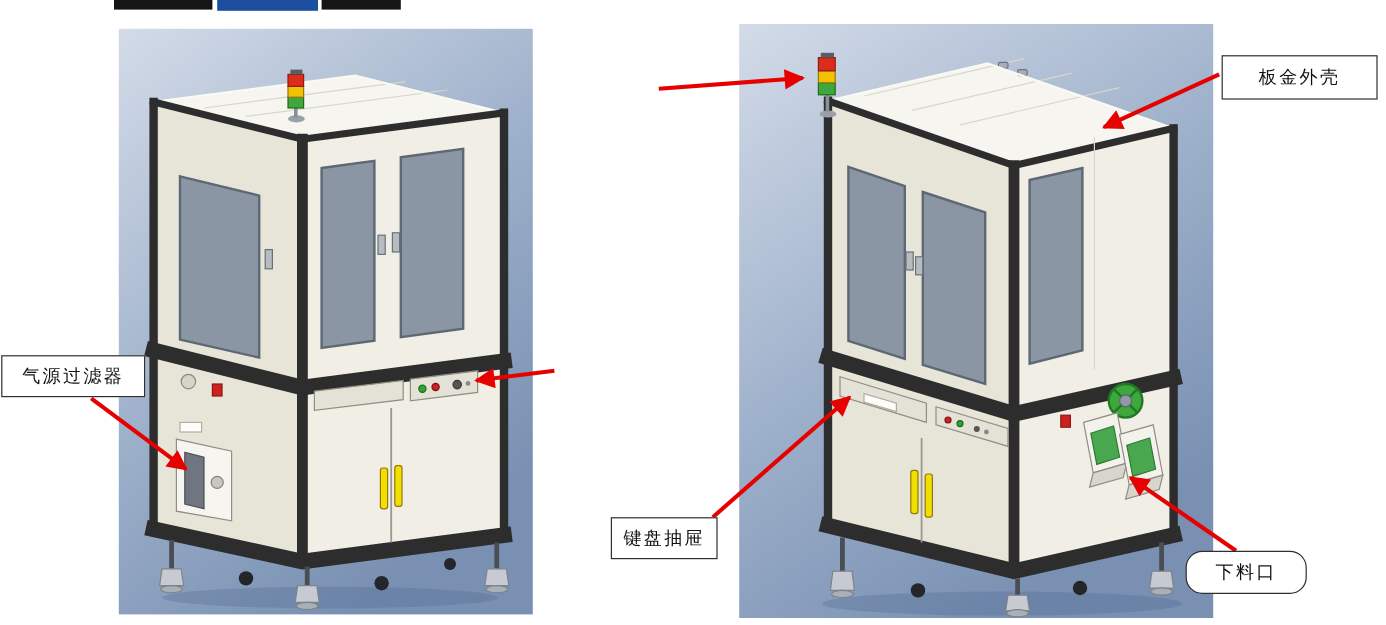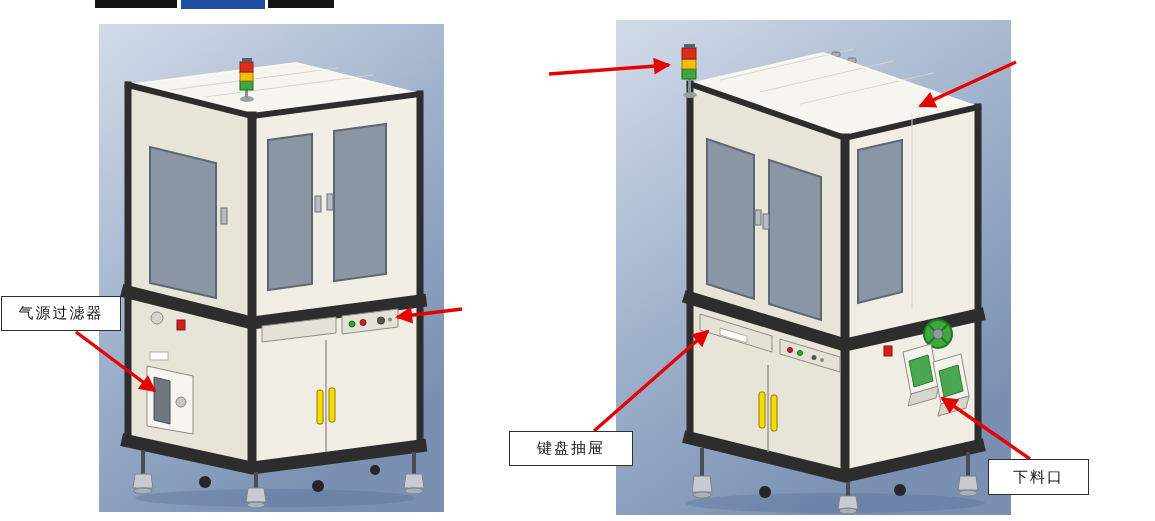--- a/index.html
+++ b/index.html
@@ -236,17 +236,18 @@
     <g>
       <line class="arrow-line" marker-end="url(#ah)" x1="549" y1="74" x2="669" y2="65"></line>
       <line class="arrow-line" marker-end="url(#ah)" x1="1016" y1="62" x2="920" y2="106"></line>
       <line class="arrow-line" marker-end="url(#ah)" x1="462" y1="309" x2="397" y2="317"></line>
       <line class="arrow-line" marker-end="url(#ah)" x1="76" y1="332" x2="155" y2="391"></line>
       <line class="arrow-line" marker-end="url(#ah)" x1="594" y1="431" x2="708" y2="331"></line>
       <line class="arrow-line" marker-end="url(#ah)" x1="1030" y1="459" x2="942" y2="398"></line>
     </g>
   </svg>
 
+  <div class="callout" style="left:1018px;top:46px;width:130px;height:37px;">板金外壳</div>
   <div class="callout" style="left:1px;top:296px;width:120px;height:35px;">气源过滤器</div>
-  <div class="callout" style="left:509px;top:431px;width:124px;height:35px;">键盘抽屉</div>
-  <div class="callout" style="left:988px;top:459px;width:101px;height:36px;">下料口</div>
+  <div class="callout" style="left:509px;top:431px;width:89px;height:35px;">键盘抽屉</div>
+  <div class="callout" style="left:988px;top:459px;width:101px;height:36px;border-radius:14px;">下料口</div>
 
 </div>
 
 </body></html>

